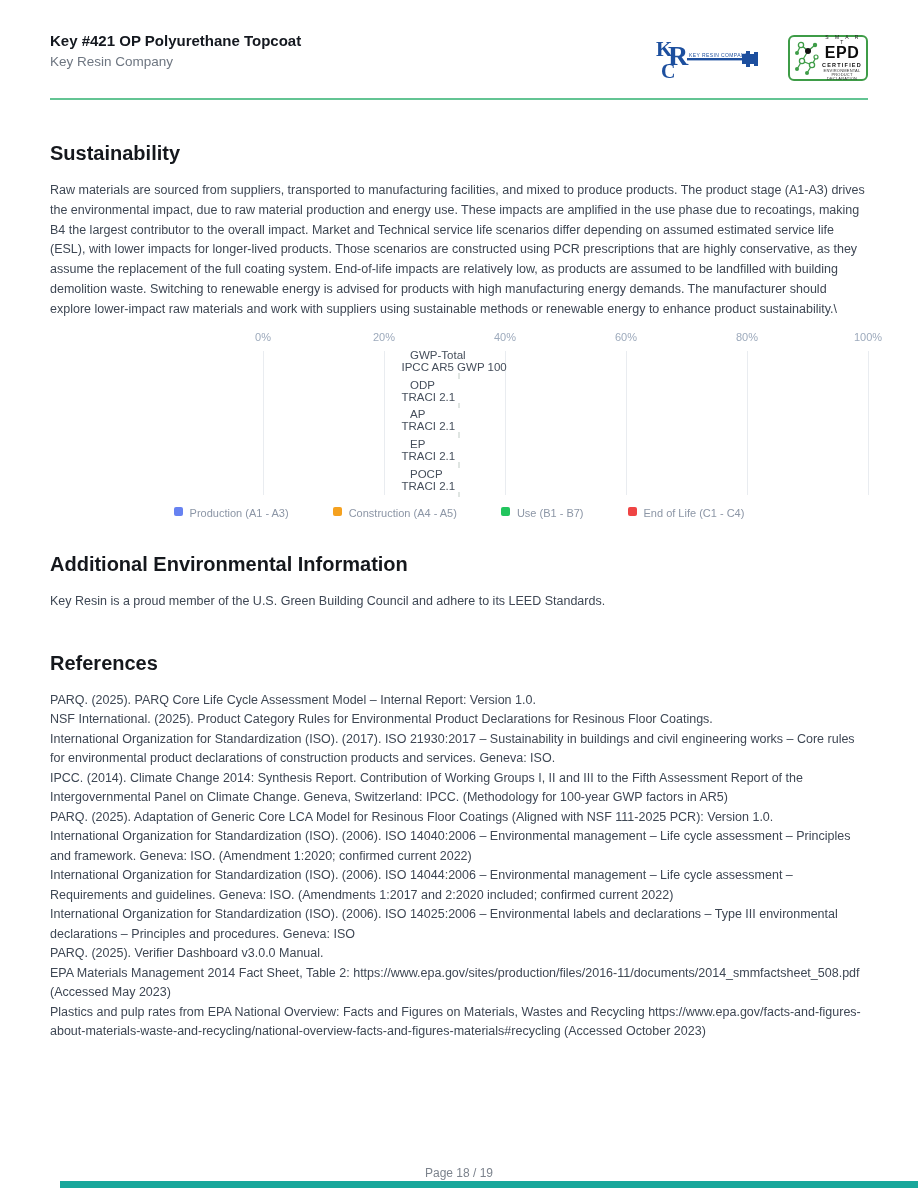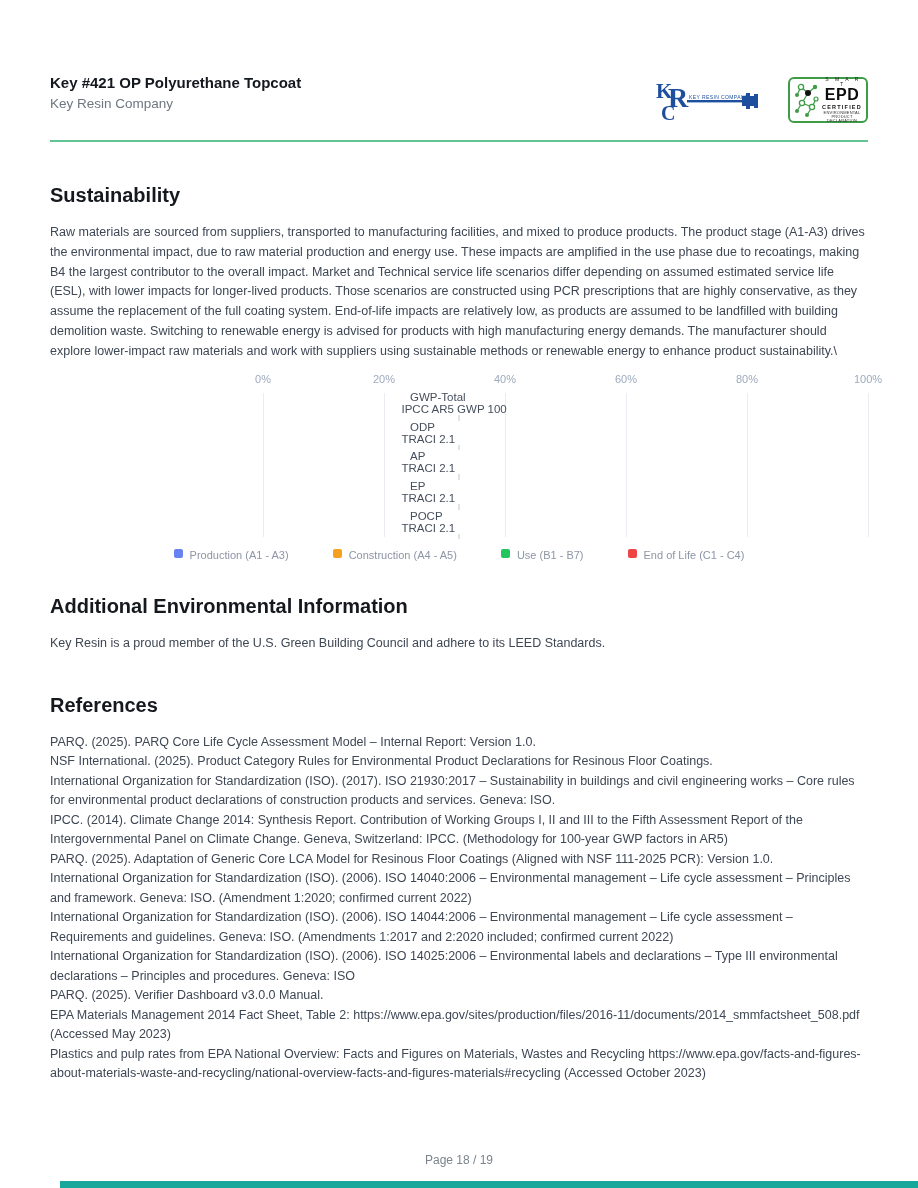--- a/index.html
+++ b/index.html
@@ -1,20 +1,20 @@
 <!DOCTYPE html>
 <html><head>
 <meta charset="utf-8">
 <style>
   * { margin:0; padding:0; box-sizing:border-box; }
   html,body { width:918px; height:1188px; background:#ffffff; font-family:"Liberation Sans", sans-serif; }
   .page { position:absolute; inset:0; padding:0 50px; overflow:hidden; }
 
   
-  .header { margin-top:74px; display:flex; justify-content:space-between; align-items:flex-start; }
+  .header { margin-top:32px; display:flex; justify-content:space-between; align-items:flex-start; }
   .doc-title { font-size:15px; font-weight:bold; color:#14181f; }
   .doc-subtitle { font-size:13.5px; color:#6e7681; margin-top:5px; }
   .header-logos { display:flex; align-items:center; gap:28px; margin-top:2px; }
   .epd-badge { border:2px solid #3E9C47; border-radius:6px; width:80px; height:46px;
                display:flex; align-items:center; padding:3px 4px 3px 3px; gap:3px; background:#fff; }
   .epd-text { flex:1; text-align:center; line-height:1.05; }
   .epd-smart { font-size:5px; letter-spacing:2.5px; color:#222; margin-left:2px; }
   .epd-epd { font-size:16px; font-weight:800; letter-spacing:0.5px; color:#0c0c0c; }
   .epd-cert { font-size:5.5px; font-weight:bold; letter-spacing:1.2px; color:#111; margin-top:1px; }
   .epd-sub { font-size:4px; color:#333; letter-spacing:0.2px; }
@@ -42,21 +42,21 @@
   .litem { display:flex; gap:7px; }
   .lswatch { width:9px; height:9px; border-radius:2px; display:inline-block; flex:none; }
   .ltext { font-size:11px; color:#8C96A6; }
 
   #additional .section-heading { margin-top:34px; }
   #references .section-heading { margin-top:40px; }
   .ref-list { margin-top:16px; }
   .ref-item { font-size:12.5px; line-height:1.56; color:#3E4754; }
 
   
-  .footer { position:absolute; left:0; right:0; bottom:21px; text-align:center;
+  .footer { position:absolute; left:0; right:0; bottom:8px; text-align:center;
             font-size:12px; color:#7C838D; }
   .bottom-bar { position:absolute; left:60px; right:0; bottom:0; height:7px; }
 </style>
 </head>
 <body>
 
 <div class="page">
 
   <div class="header">
     <div>

